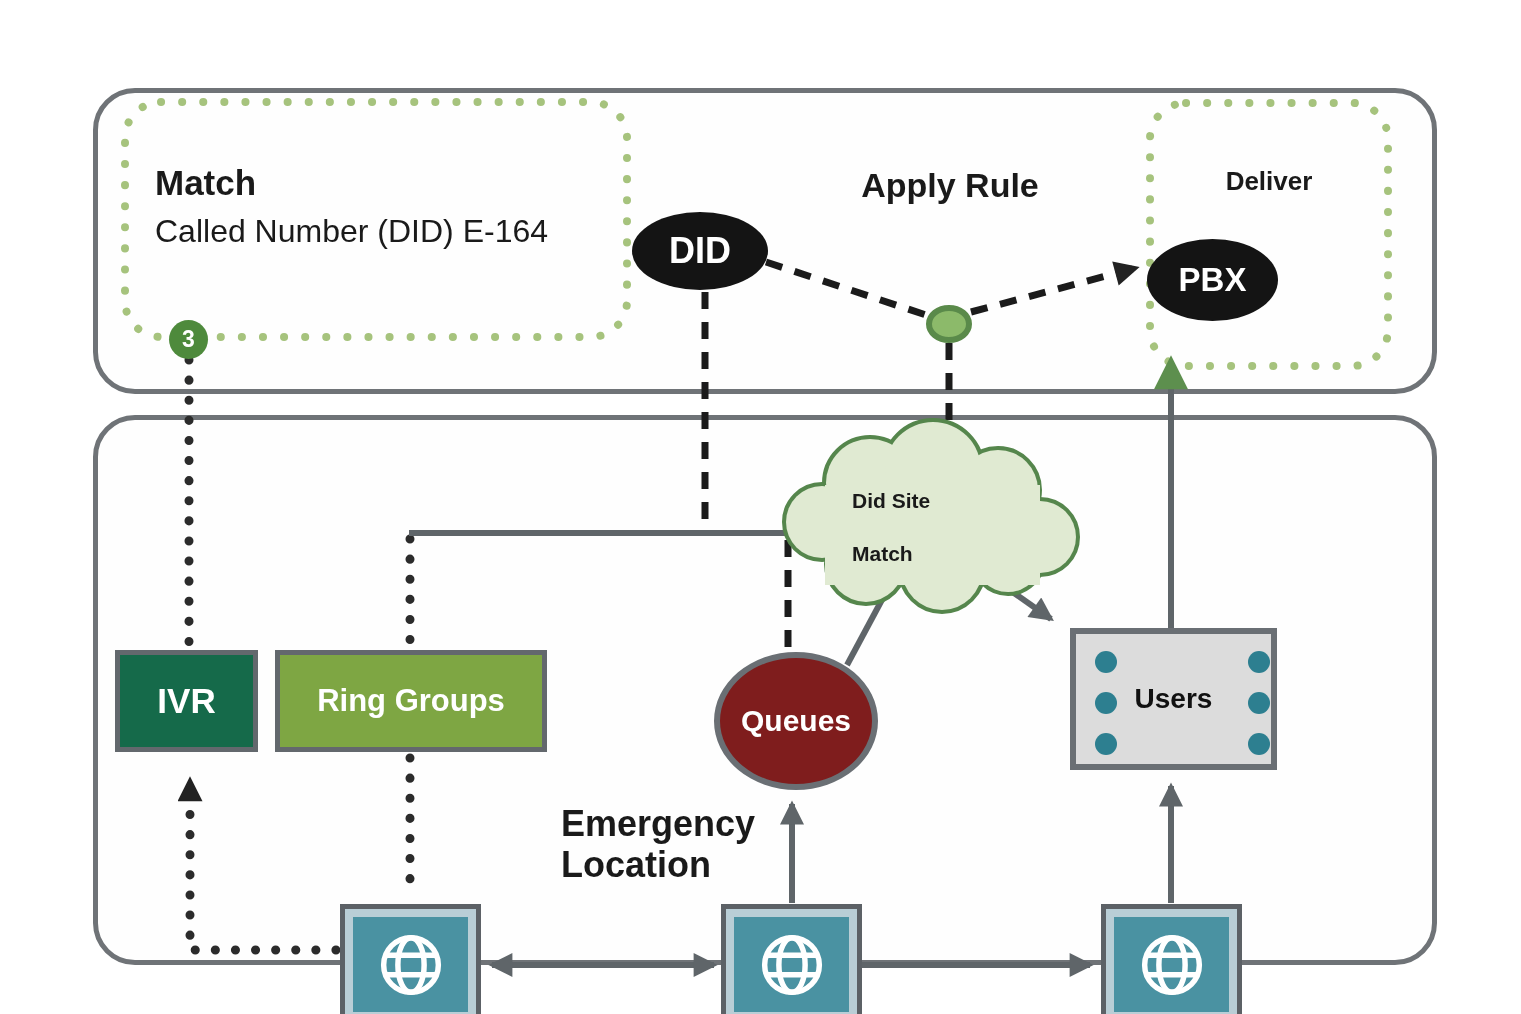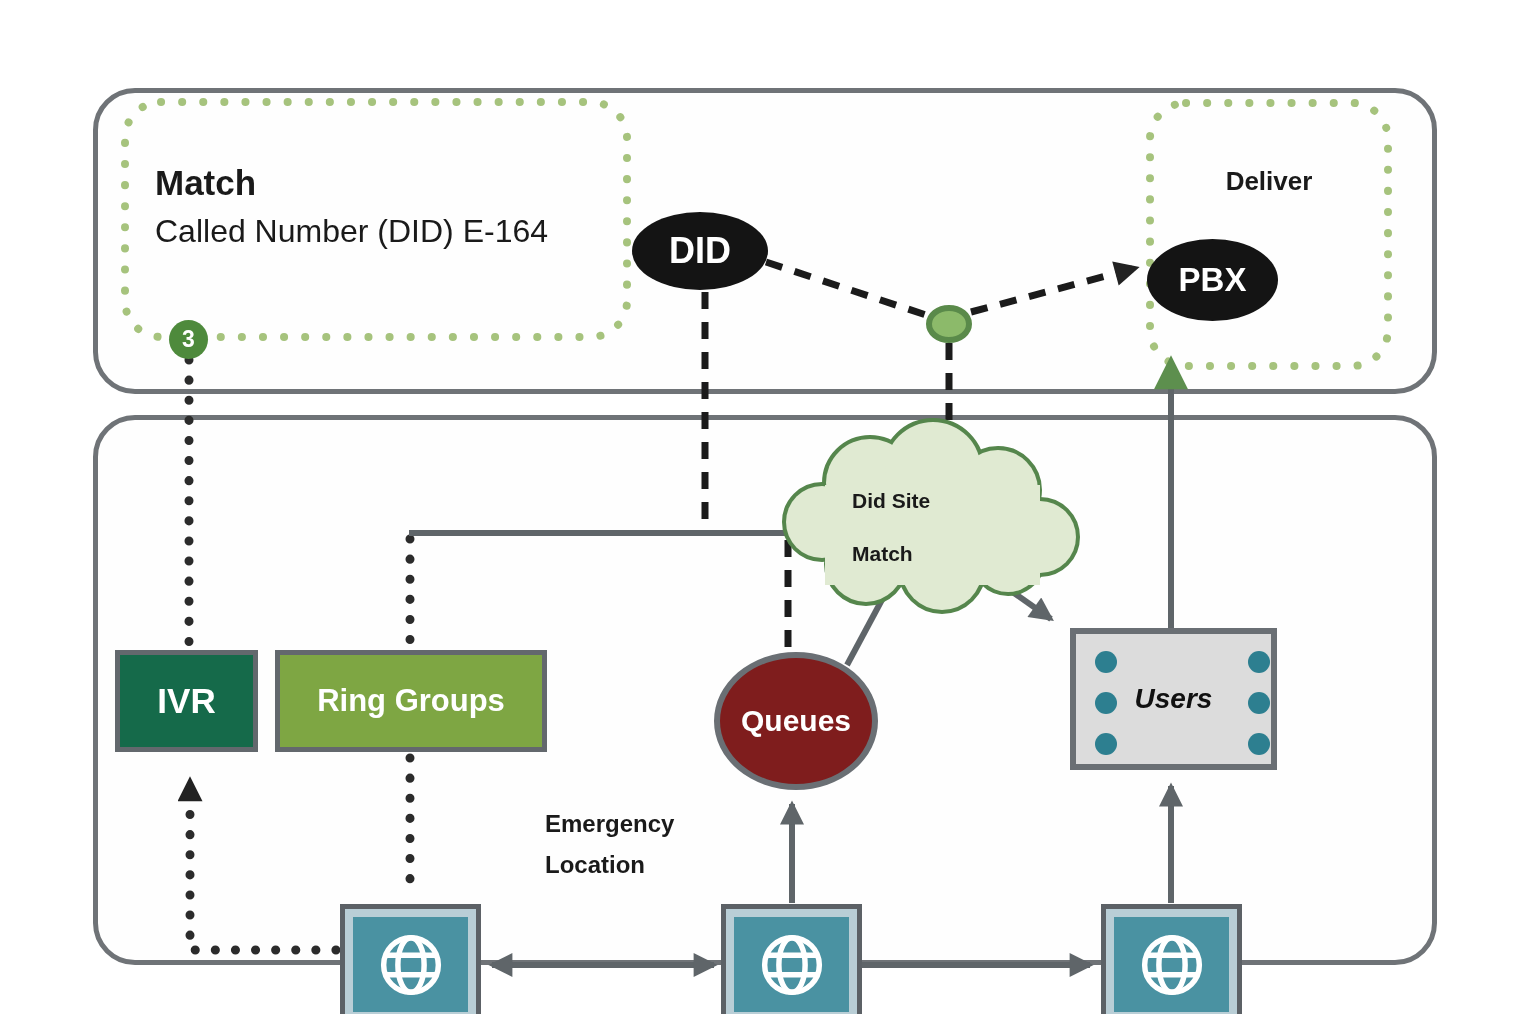--- a/index.html
+++ b/index.html
@@ -43,25 +43,25 @@
 
   
   #cloud-label{left:852px;top:434px;font-size:21px;font-weight:700;line-height:53px;}
 
   
   #queues-node{left:714px;top:612px;width:164px;height:138px;border:6px solid #6a6f74;border-radius:50%;
     background:#7f1d1d;color:#fff;font-size:30px;font-weight:700;}
 
   
   #users-node{left:1070px;top:588px;width:207px;height:142px;border:6px solid #6a6f74;
-    background:#dcdcdc;font-size:28px;font-weight:700;color:#111;font-style:italic;}
+    background:#dcdcdc;font-size:28px;font-weight:700;color:#111;}
   .user-dot{position:absolute;width:22px;height:22px;border-radius:50%;background:#2d7f90;}
 
   
-  #emergency-label{left:545px;top:763px;font-size:24px;font-weight:700;line-height:41px;}
+  #emergency-label{left:561px;top:763px;font-size:36px;font-weight:700;line-height:41px;}
 
   
   .gateway{width:141px;height:121px;border:5px solid #5c6166;background:#b9ced6;padding:8px;}
   .gateway .inner{width:100%;height:100%;background:#4a92a2;display:flex;align-items:center;justify-content:center;}
   #gateway-1{left:340px;top:864px;}
   #gateway-2{left:721px;top:864px;}
   #gateway-3{left:1101px;top:864px;}
 </style>
 </head>
 <body>
@@ -137,20 +137,21 @@
       </g>
     </g>
 
     <ellipse cx="949" cy="284" rx="20" ry="16" fill="#8cba6a" stroke="#5a8a4a" stroke-width="6"></ellipse>
   </svg>
 
   <div class="label" id="match-text">
     <div class="t1">Match</div>
     <div class="t2">Called Number (DID) E-164</div>
   </div>
+  <div class="label" id="apply-rule">Apply Rule</div>
   <div class="label" id="deliver-label">Deliver</div>
 
   <div class="node flexc black-ellipse" id="did-node">DID</div>
   <div class="node flexc black-ellipse" id="pbx-node">PBX</div>
 
   <div class="node flexc" id="step-badge">3</div>
 
   <div class="node" id="ivr-node">
     <div class="inner flexc">IVR</div>
   </div>

